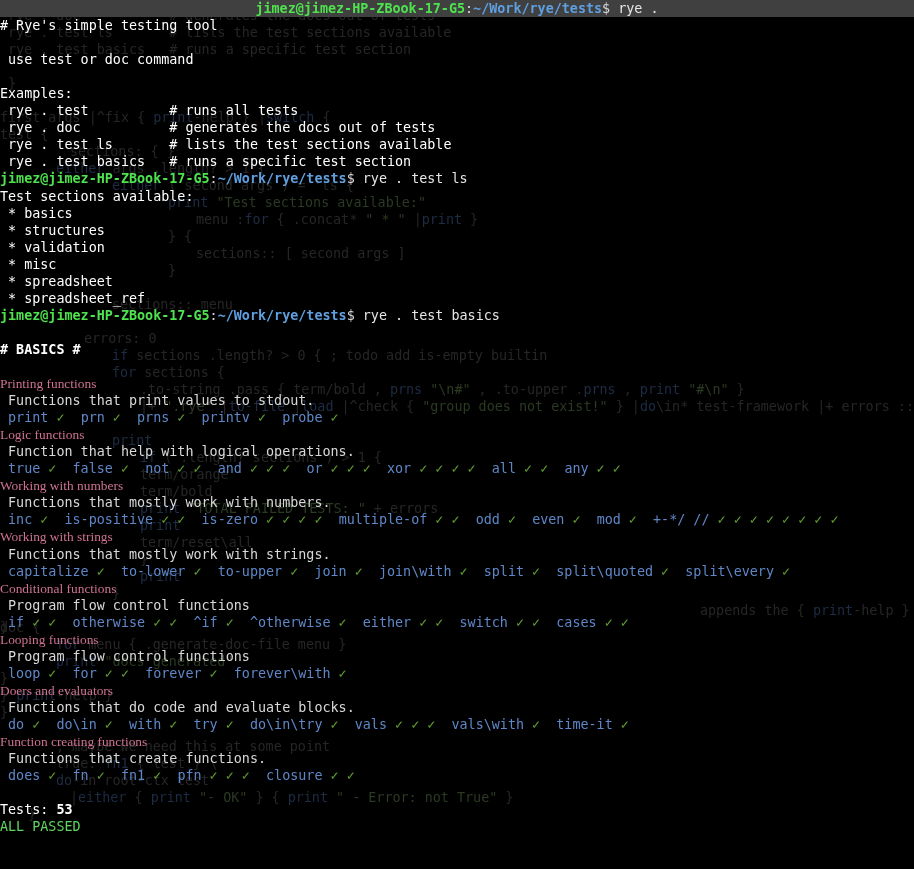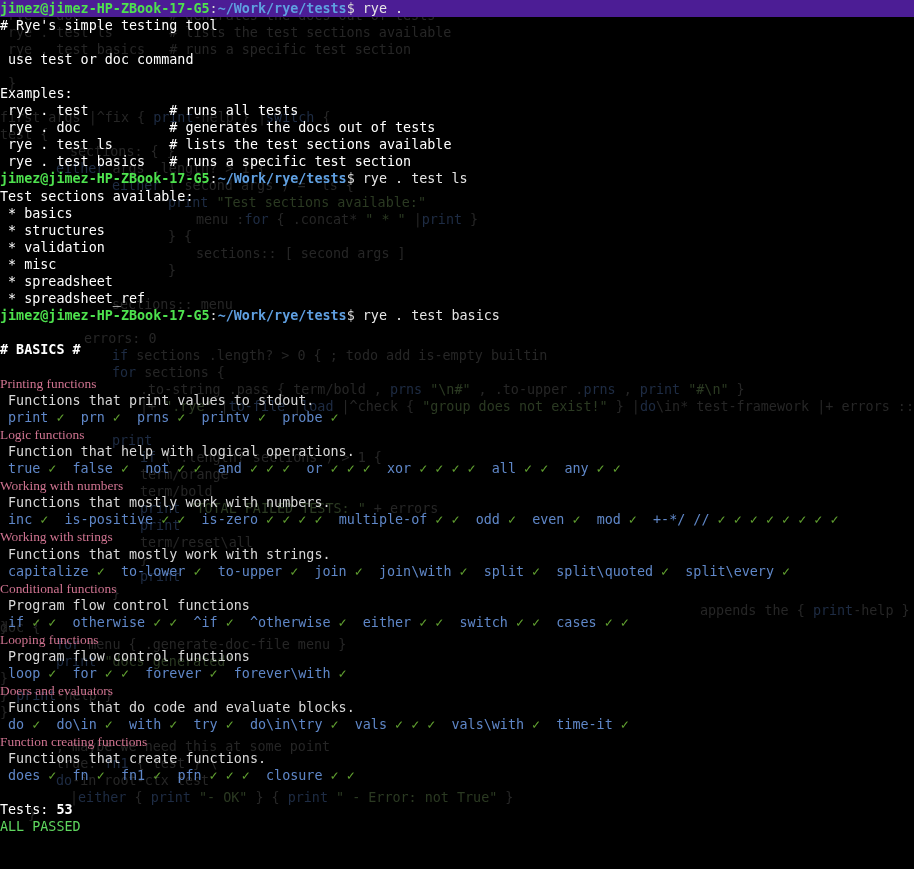--- a/index.html
+++ b/index.html
@@ -51,21 +51,22 @@
     width: 914px;
     z-index: 2;
     white-space: pre;
   }
   .line {
     white-space: pre;
     height: 17.05px;
     line-height: 17.05px;
   }
   .topbar-line {
-    background: #4c1d95;
+    background: #404040;
+    text-align: center;
   }
   .user   { color: #4ee24e; font-weight: bold; }
   .colon  { color: #d8d8d8; }
   .path   { color: #5f9fe0; font-weight: bold; }
   .dollar { color: #d8d8d8; }
   .cmd    { color: #e6e6e6; }
   .white  { color: #ffffff; }
   .bold   { font-weight: bold; color: #ffffff; }
   .grp    { color: #cf7390; font-family: Liberation Serif, serif; }
   .fname  { color: #5f87c8; }

